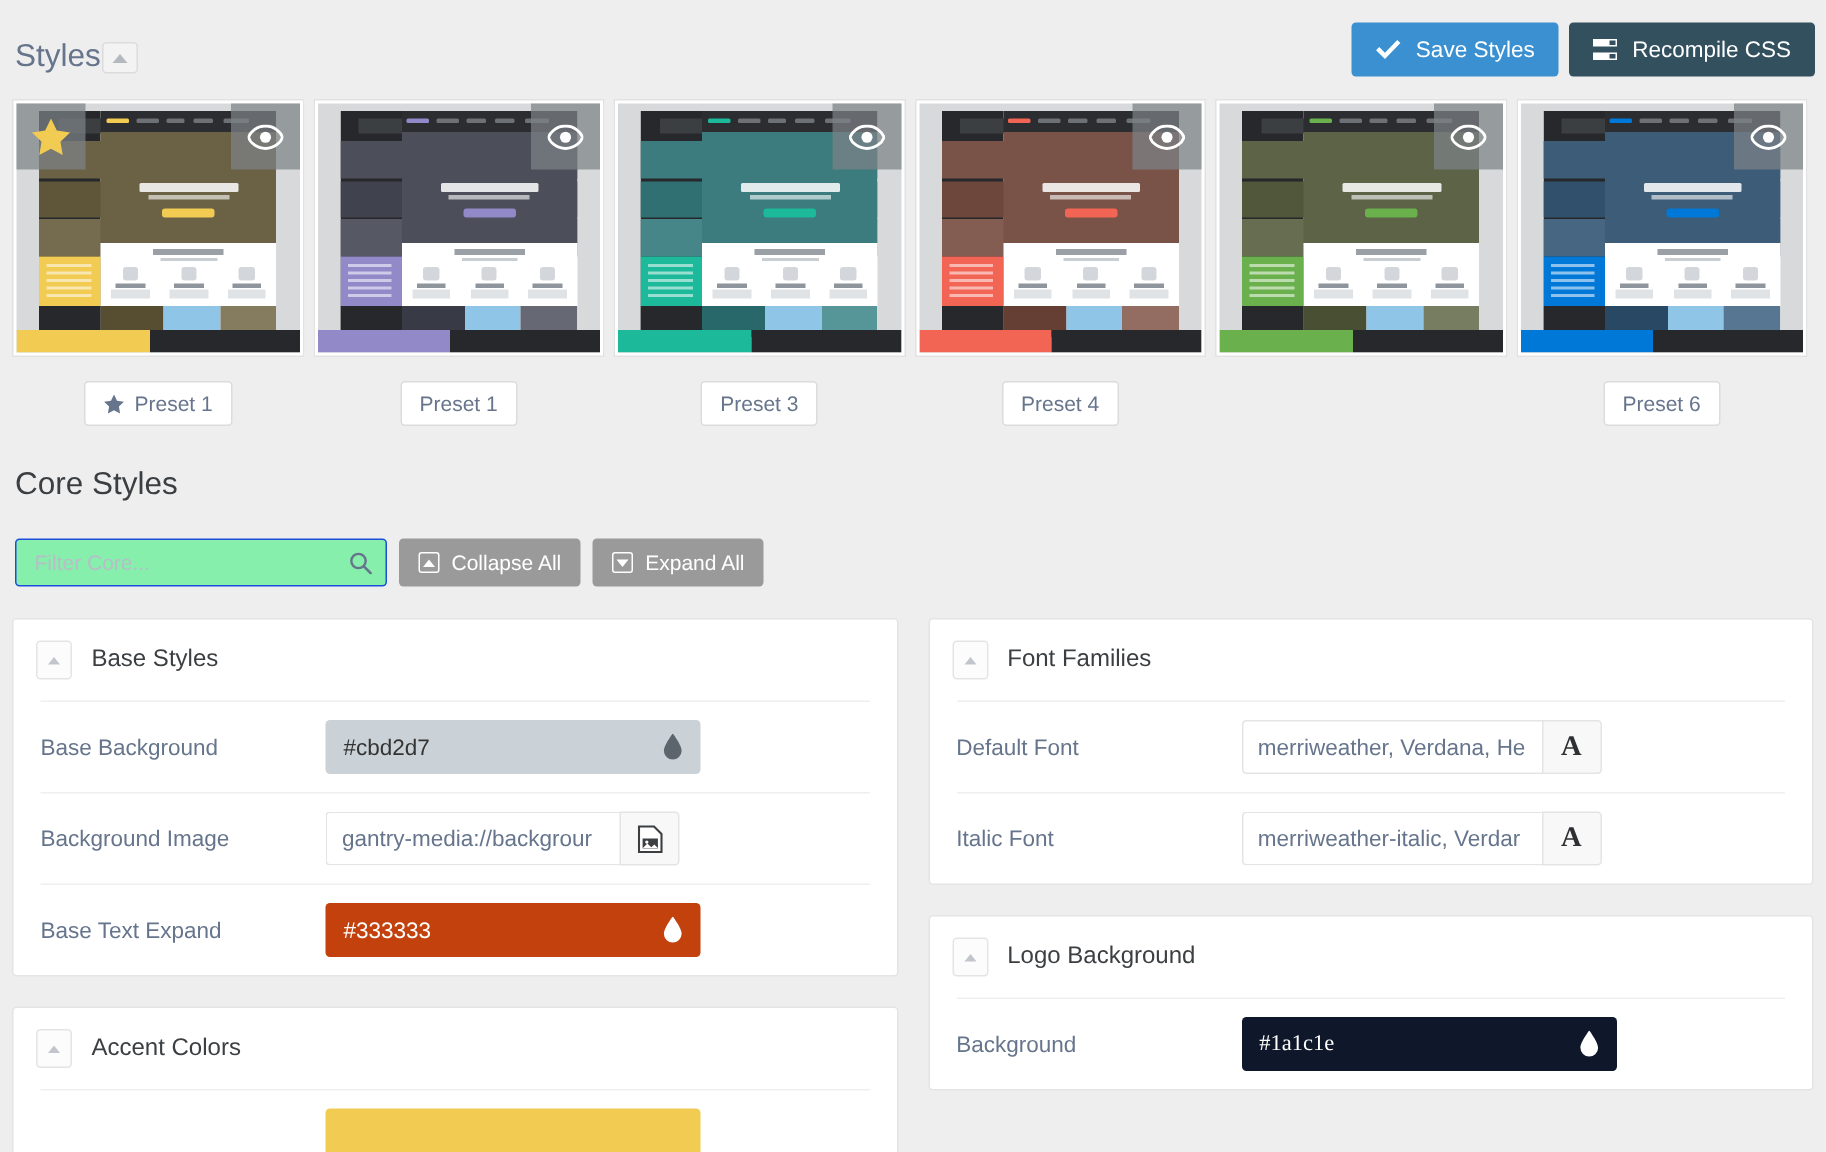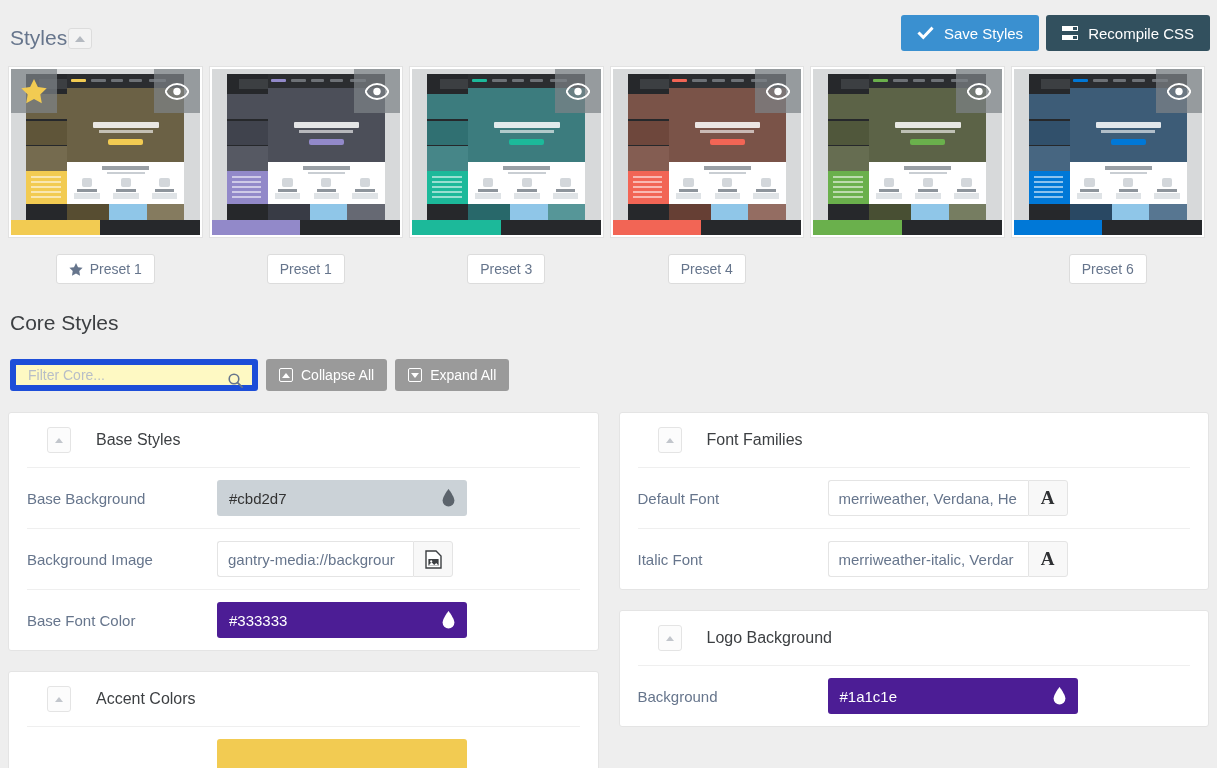--- a/index.html
+++ b/index.html
@@ -263,22 +263,22 @@
   }
   .toolbar {
     display: flex;
     align-items: center;
     margin: 24px 0 0 10px;
     gap: 8px;
   }
   .filter-box {
     position: relative;
     width: 248px; height: 32px;
-    background: #fef9c3;
-    border: 6px solid #1d4ed8;
+    background: #86efac;
+    border: 1px solid #1d4ed8;
     border-radius: 3px;
     display: flex; align-items: center;
   }
   .filter-box input {
     border: none; outline: none;
     background: transparent;
     width: 100%;
     padding: 0 30px 0 12px;
     font-size: 14px;
     color: #66758c;
@@ -325,23 +325,22 @@
   .col { width: 591px; }
   .panel {
     background: #fff;
     border: 1px solid #e4e4e4;
     border-radius: 3px;
     margin-bottom: 20px;
     overflow: hidden;
   }
   .panel-head {
     display: flex; align-items: center;
-    gap: 25px;
+    gap: 13px;
     padding: 14px 18px 14px 15px;
-    margin-left: 23px;
   }
   .panel-toggle {
     width: 24px; height: 26px;
     background: #fcfcfc;
     border: 1px solid #e4e4e4;
     border-radius: 3px;
     display: flex; align-items: center; justify-content: center;
     cursor: pointer;
   }
   .panel-toggle .caret-up { border-bottom-color: #c2c6cc; border-left-width:4px; border-right-width:4px; border-bottom-width:5px; }
@@ -949,22 +948,22 @@
                 <path d="M1 1h10l5 5v12H1z" fill="#fff" stroke="#3c3f42" stroke-width="1.4"></path>
                 <rect x="3.4" y="9" width="10.2" height="6.6" fill="#3c3f42"></rect>
                 <circle cx="6.2" cy="11.4" r="1.1" fill="#fff"></circle>
                 <path d="M3.6 15.4l3-3.1 2.6 2.6 2-1.9 2.3 2.4z" fill="#fff"></path>
               </svg>
             </span>
           </span>
         </div>
 
         <div class="field-row">
-          <span class="field-label">Base Font Color</span>
-          <span class="color-field" id="cf-base-text" style="background: #4c1d95; color: rgb(255, 255, 255);">
+          <span class="field-label">Base Text Expand</span>
+          <span class="color-field" id="cf-base-text" style="background: #c2410c; color: rgb(255, 255, 255);">
             <span>#333333</span>
             <svg class="drop-svg" viewBox="0 0 13 18">
               <path d="M6.5 0C6.5 0 0.6 7.6 0.6 11.5a5.9 5.9 0 0 0 11.8 0C12.4 7.6 6.5 0 6.5 0z" fill="#ffffff"></path>
             </svg>
           </span>
         </div>
 
       </div>
     </div>
 
@@ -1022,21 +1021,21 @@
     <div class="panel">
       <div class="panel-head">
         <span class="panel-toggle">
           <span class="caret-up"></span>
         </span>
         <span class="panel-title">Logo Background</span>
       </div>
       <div class="panel-body">
         <div class="field-row">
           <span class="field-label">Background</span>
-          <span class="color-field" id="cf-logo-bg" style="background: #4c1d95; color: rgb(255, 255, 255);">
+          <span class="color-field" id="cf-logo-bg" style="background: #0f172a; color: rgb(255, 255, 255); font-family: Liberation Serif, serif;">
             <span>#1a1c1e</span>
             <svg class="drop-svg" viewBox="0 0 13 18">
               <path d="M6.5 0C6.5 0 0.6 7.6 0.6 11.5a5.9 5.9 0 0 0 11.8 0C12.4 7.6 6.5 0 6.5 0z" fill="#ffffff"></path>
             </svg>
           </span>
         </div>
       </div>
     </div>
 
   </div>

